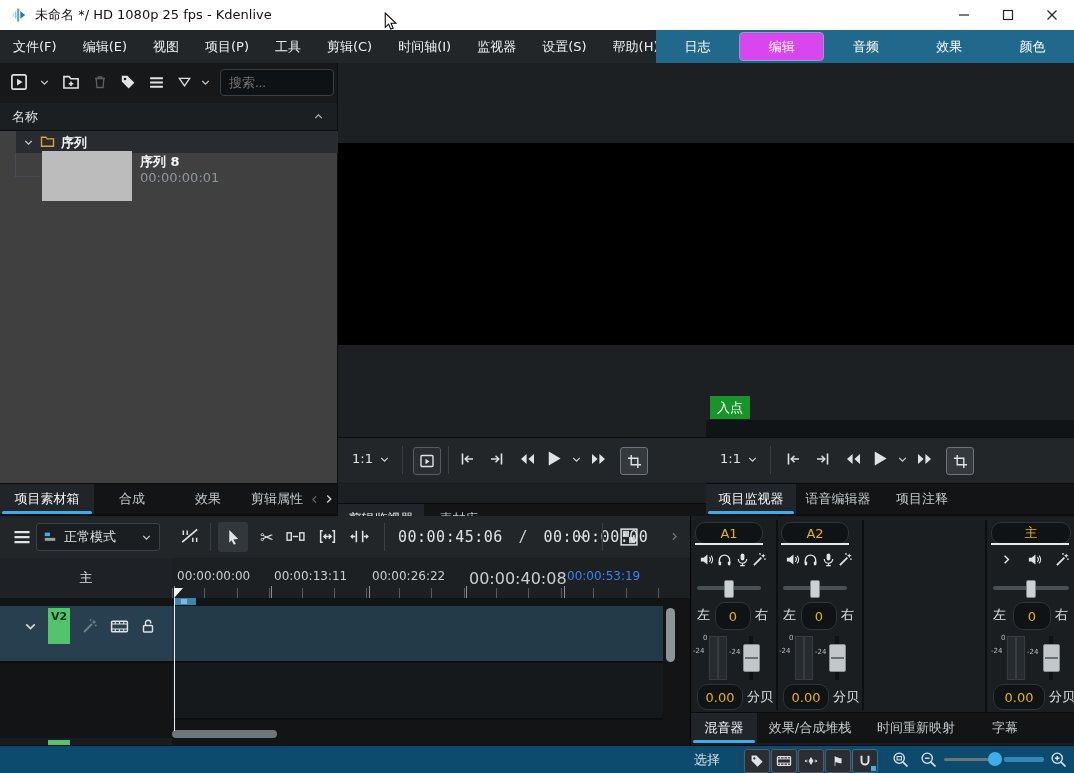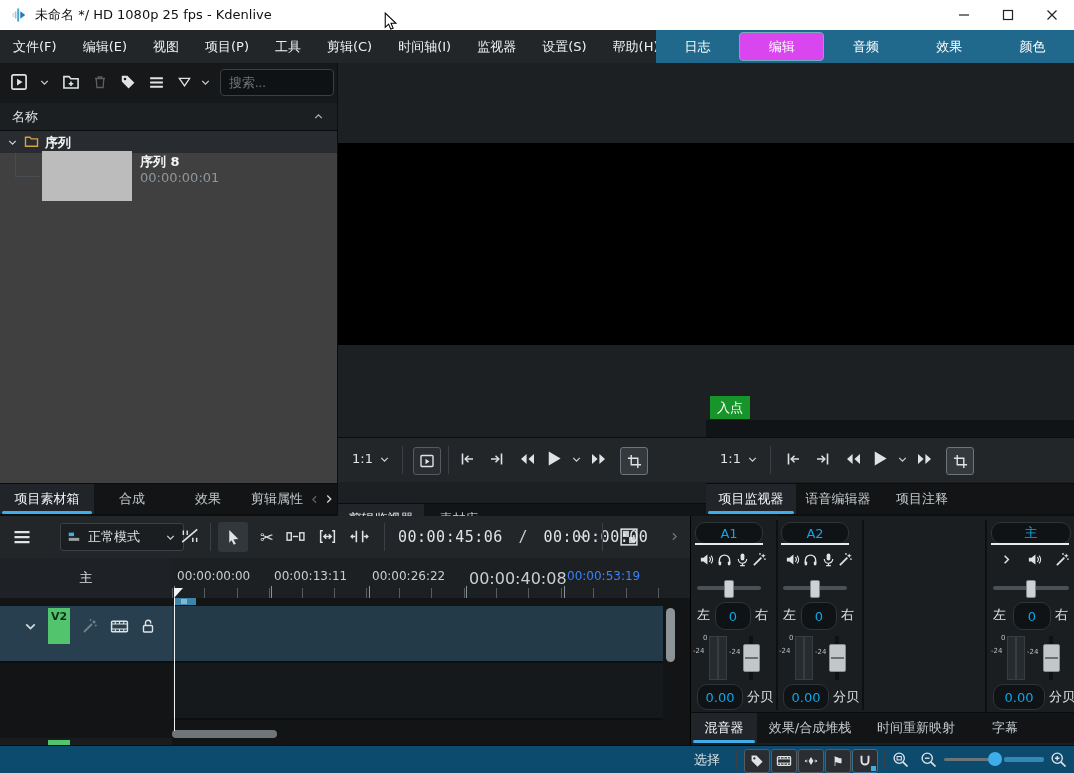--- a/index.html
+++ b/index.html
@@ -22,21 +22,21 @@
   
   .tabbar{position:absolute;display:flex;background:#121416;border-top:1px solid #0a0c0d}
   .tab{position:relative;display:flex;align-items:center;justify-content:center;color:#c3c9cc;white-space:nowrap;overflow:hidden}
   .tab.on{background:#212529;color:#f4f6f7}
   .tab.on::after{content:"";position:absolute;left:2px;right:2px;bottom:0;height:3px;border-radius:2px;background:#3daee9}
   .panel{position:absolute;background:#404040}
   .sepv{position:absolute;width:1px;background:#3a4046}
   .btn{position:absolute;display:flex;align-items:center;justify-content:center;border-radius:3px;color:#dfe3e5}
   .btn.bord{border:1px solid #565b61;background:#2a2e32}
   .btn.act{background:#34393d;border:1px solid #6d747b}
-  .mbox{position:absolute;background:#101315;border:1px solid #2f3438;border-radius:10px;display:flex;align-items:center;justify-content:center;color:#0ea5e9}
+  .mbox{position:absolute;background:#101315;border:1px solid #2f3438;border-radius:10px;display:flex;align-items:center;justify-content:center;color:#eab308}
   .tlab{position:absolute;width:22px;background:#52c46e;color:#11301d;font-size:11px;font-weight:bold;display:flex;justify-content:center;align-items:flex-start;padding-top:2px}
   .scale{position:absolute;font-size:7px;color:#b9bfc3}
   .meterbar{position:absolute;width:7px;background:#262b2f;border:1px solid #383d42}
   .fader-handle{position:absolute;width:15px;height:26px;background:#c2c7ca;border:1px solid #878d91;border-radius:2px}
   .fader-handle::after{content:"";position:absolute;left:1px;right:1px;top:12px;height:2px;background:#6a7074}
 </style>
 </head>
 <body>
 
 <div id="root">
@@ -302,21 +302,21 @@
 
   <div class="abs" style="left:0;top:40px;width:337px;height:27px;background:#1c1f22;border-bottom:1px solid #0a0c0d">
     <span class="abs" style="left:12px;top:5px">名称</span>
     <span class="btn" style="left:312px;top:7px;color:#aeb4b8">
           <svg width="13" height="13">
             <use href="#s-chevup"></use>
           </svg>
         </span>
   </div>
 
-  <div class="abs" style="left:0;top:68px;width:337px;height:22px;background:#282b2f">
+  <div class="abs" style="left:16px;top:68px;width:337px;height:22px;background:#282b2f">
     <span class="btn" style="left:6px;top:5px;color:#c9ced1">
           <svg width="13" height="13">
             <use href="#s-chevdown"></use>
           </svg>
         </span>
     <span class="btn" style="left:24px;top:3px;color:#d9a13f">
           <svg width="15" height="15">
             <use href="#s-folder"></use>
           </svg>
         </span>
@@ -479,21 +479,21 @@
         </span>
   </div>
 </div>
 
 <div class="abs" style="left:0;top:516px;width:690px;height:42px;background:#232629;border-bottom:1px solid #0a0c0d">
   <span class="btn" style="left:12px;top:11px">
         <svg width="20" height="20">
           <use href="#s-menu"></use>
         </svg>
       </span>
-  <span class="abs row" style="left:60px;top:7px;width:122px;height:26px;border:1px solid #3c4145;background:#1b1e21;border-radius:3px">
+  <span class="abs row" style="left:36px;top:7px;width:122px;height:26px;border:1px solid #3c4145;background:#1b1e21;border-radius:3px">
     <span class="ic" style="margin-left:6px">
           <svg width="14" height="14">
             <use href="#s-modeicon"></use>
           </svg>
         </span>
     <span style="margin-left:7px;flex:1">正常模式</span>
     <span class="ic" style="margin-right:6px;color:#c9ced1">
           <svg width="13" height="13">
             <use href="#s-chevdown"></use>
           </svg>

